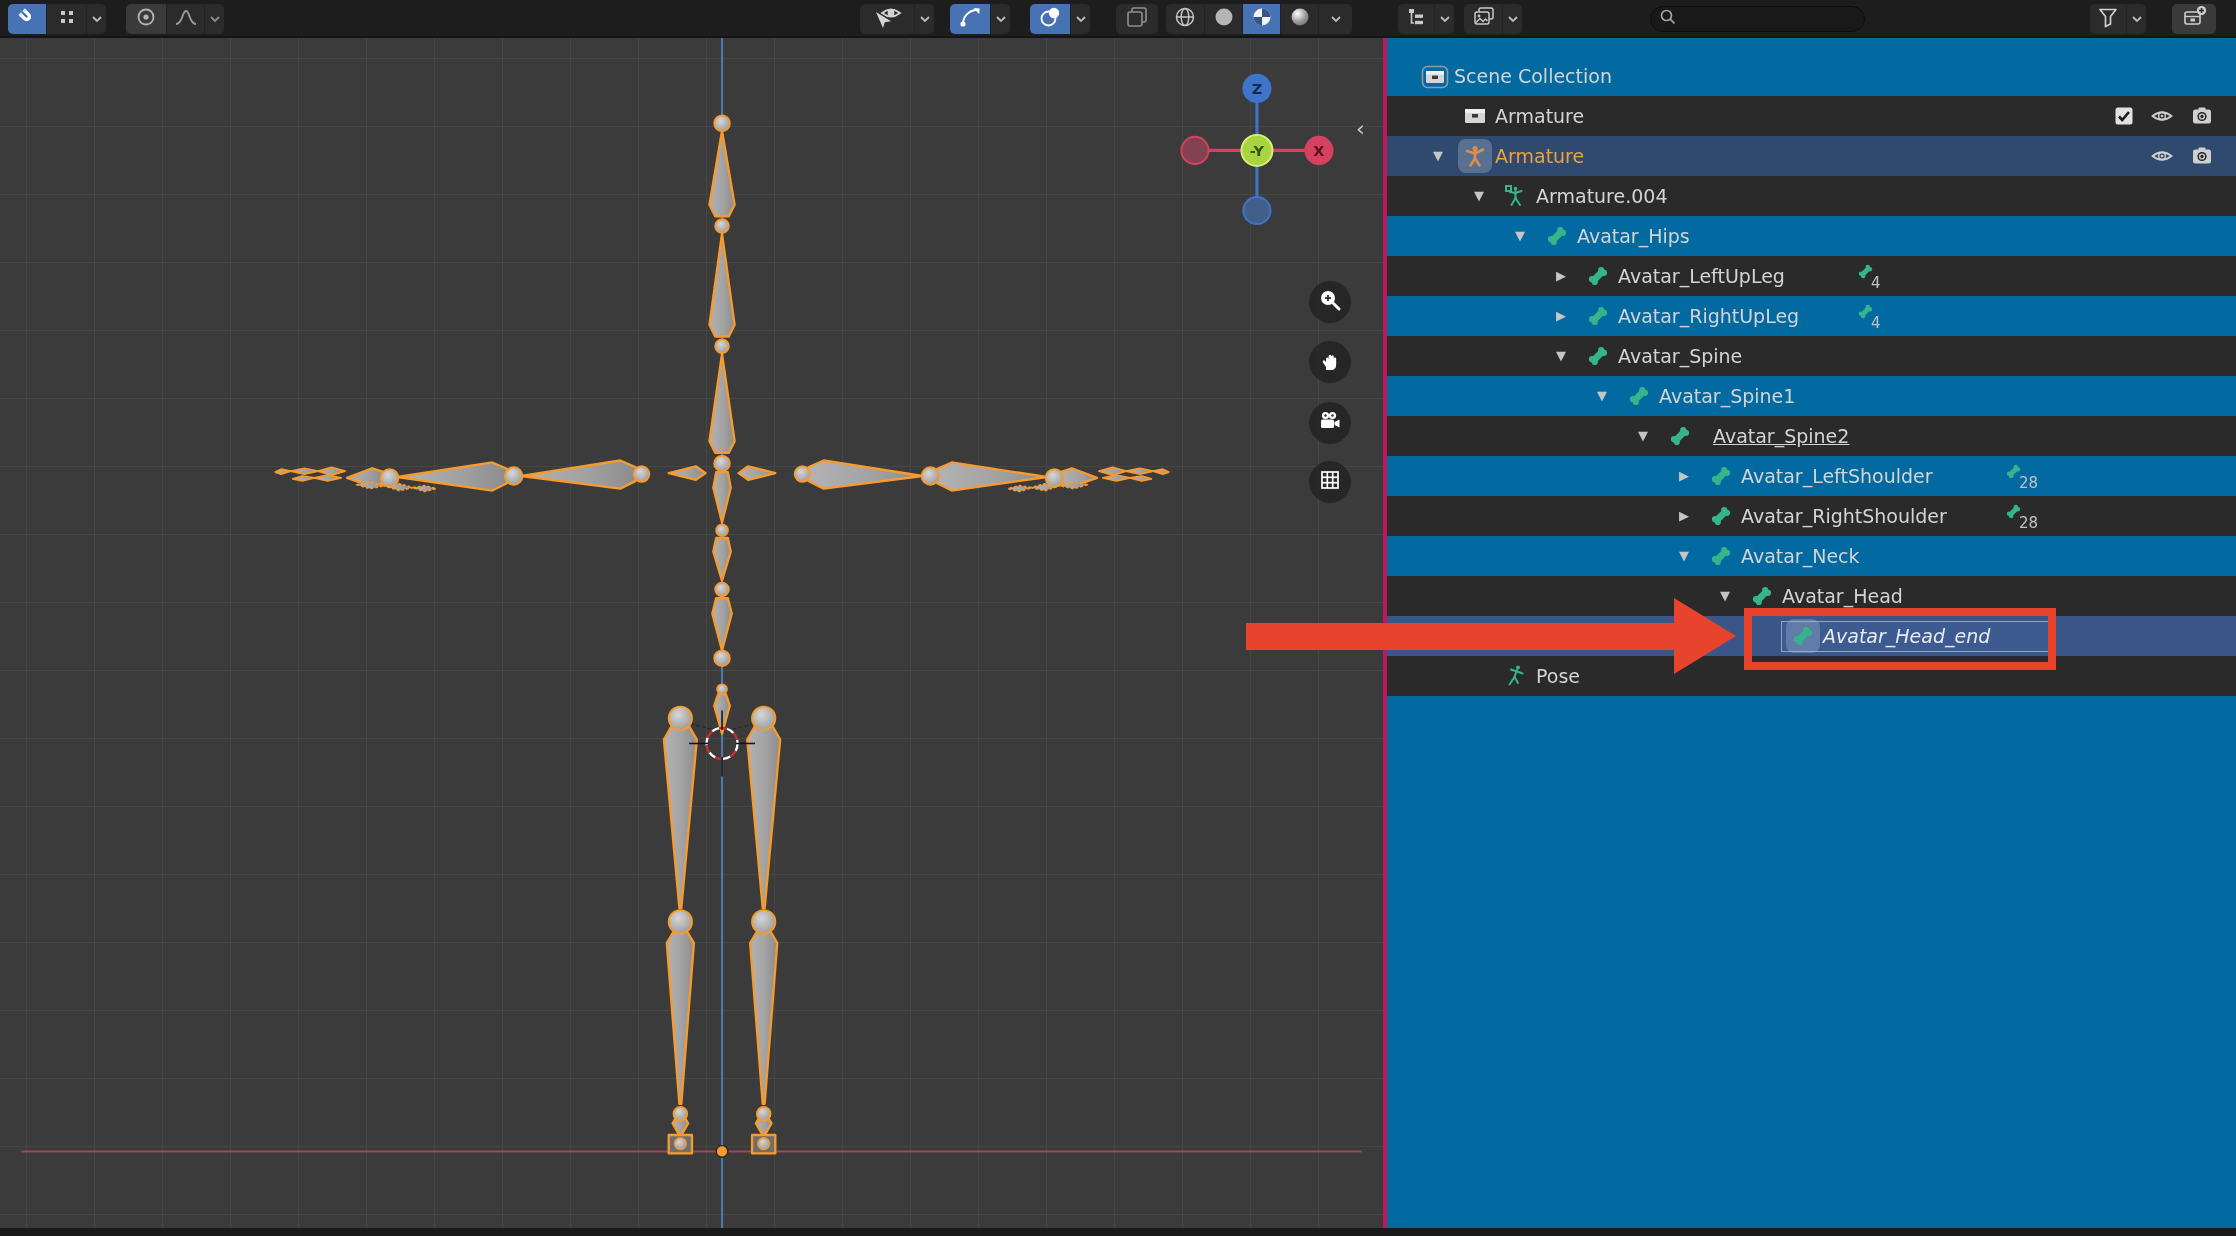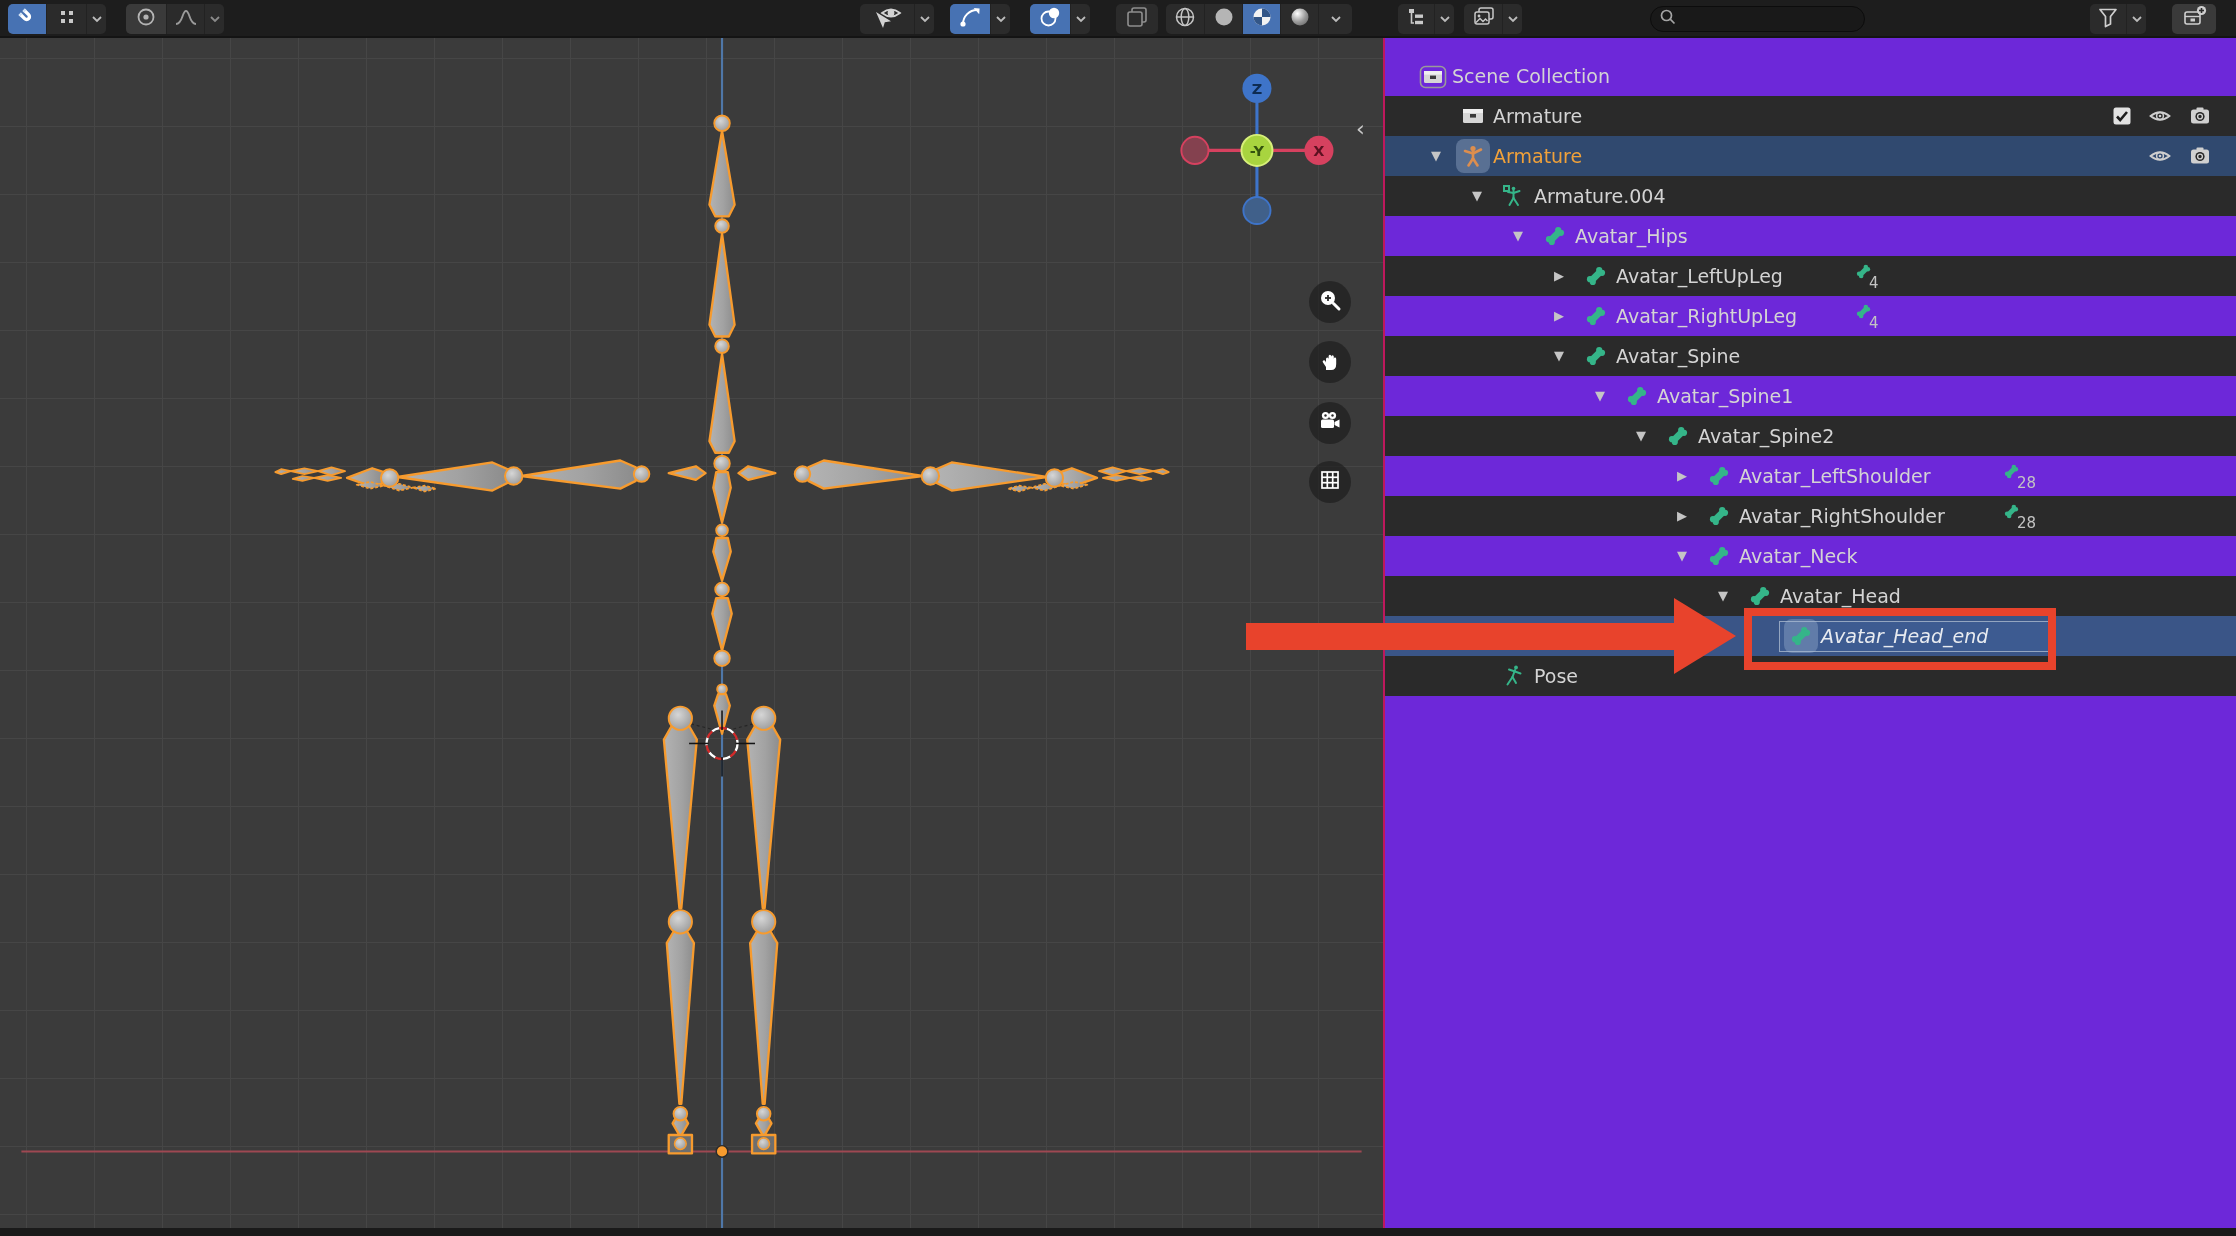--- a/index.html
+++ b/index.html
@@ -23,21 +23,21 @@
   
   .viewport{position:absolute;left:0;top:38px;width:1383px;height:1190px;background:#3b3b3b;
     background-image:linear-gradient(#464646 1px,transparent 1px),linear-gradient(90deg,#464646 1px,transparent 1px);
     background-size:68px 68px;background-position:26px 20px;}
   .vpsvg{position:absolute;left:0;top:0;}
   .vpbtn{position:absolute;width:42px;height:42px;border-radius:50%;background:rgba(27,27,27,.65);
          display:flex;align-items:center;justify-content:center;}
   .collapse{position:absolute;left:1356px;top:80px;color:#c9c9c9;font-size:22px;line-height:22px;}
 
   
-  .outliner{position:absolute;left:1383px;top:38px;width:853px;height:1190px;background:#6d28d9;border-left:2px solid #be185d;padding-left:46px;}
+  .outliner{position:absolute;left:1383px;top:38px;width:853px;height:1190px;background:#0369a1;border-left:4px solid #be185d;padding-left:46px;}
   .orow{position:absolute;left:0;width:853px;height:40px;}
   .orow.alt{background:#2a2a2a;}
   .orow.sel{background:#30496f;}
   .orow.selactive{background:#3a5587;}
   .disc{position:absolute;top:0;width:20px;height:40px;color:#c5c5c5;font-size:13px;line-height:40px;text-align:center;}
   .oicon{position:absolute;top:7px;width:26px;height:26px;}
   .oiconbg{position:absolute;top:3px;width:34px;height:34px;border-radius:8px;background:rgba(165,185,215,.35);}
   .olabel{position:absolute;top:0;height:40px;line-height:40px;font-size:19px;color:#d4d4d4;white-space:nowrap;}
   .olabel.orange{color:#f0a13a;}
   .olabel.white{color:#e8ebf0;}
@@ -610,21 +610,21 @@
           <span class="disc" style="left: 246px;">▼</span>
           <span class="oicon" style="left: 280px;"><svg width="26" height="26" viewBox="0 0 26 26">
               <g fill="#35b589">
                 <circle cx="7" cy="16.2" r="3.1"></circle>
                 <circle cx="9.8" cy="19" r="3.1"></circle>
                 <circle cx="16.2" cy="7" r="3.1"></circle>
                 <circle cx="19" cy="9.8" r="3.1"></circle>
                 <polygon points="6.2,15 15,6.2 19.8,11 11,19.8"></polygon>
               </g>
             </svg></span>
-          <span class="olabel" style="left: 313px;">Avatar_Spine2</span>
+          <span class="olabel" style="left: 326px; text-decoration: underline;">Avatar_Spine2</span>
         </div>
         <div class="orow" style="top: 418px;">
           <span class="disc" style="left: 287px;">▶</span>
           <span class="oicon" style="left: 321px;"><svg width="26" height="26" viewBox="0 0 26 26">
               <g fill="#35b589">
                 <circle cx="7" cy="16.2" r="3.1"></circle>
                 <circle cx="9.8" cy="19" r="3.1"></circle>
                 <circle cx="16.2" cy="7" r="3.1"></circle>
                 <circle cx="19" cy="9.8" r="3.1"></circle>
                 <polygon points="6.2,15 15,6.2 19.8,11 11,19.8"></polygon>

